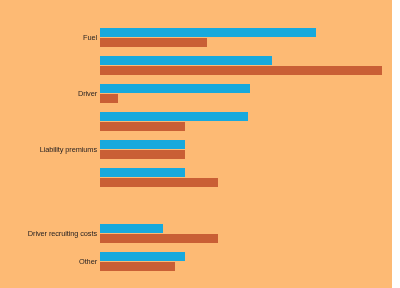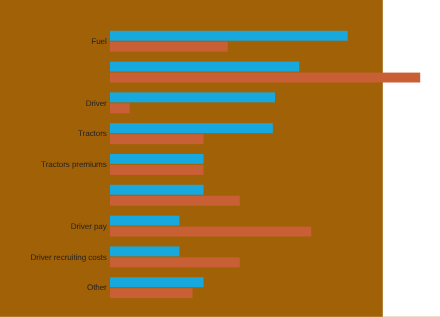--- a/index.html
+++ b/index.html
@@ -8,23 +8,23 @@
   }
   body {
     width: 400px;
     height: 288px;
     background: #ffffff;
     font-family: "Liberation Sans", sans-serif;
     overflow: hidden;
   }
   #chart-root {
     position: relative;
-    width: 348px;
+    width: 392px;
     height: 288px;
-    background: #a16207;
+    background: #fdba74;
   }
   .plot-area {
     position: absolute;
     left: 0;
     top: 0;
     width: 400px;
     height: 288px;
   }
   .bar-row {
     position: absolute;
@@ -91,49 +91,41 @@
 
     <div class="bar-row" style="top:84px;">
       <div class="cat-label">Driver</div>
       <div class="bars-wrap">
         <div class="bar bar-blue" style="width: 149.93px; background: rgb(23, 169, 221);"></div>
         <div class="bar bar-orange" style="width: 17.98px; background: rgb(201, 95, 53);"></div>
       </div>
     </div>
 
     <div class="bar-row" style="top:112px;">
-      <div class="cat-label">Tractors</div>
       <div class="bars-wrap">
         <div class="bar bar-blue" style="width: 147.9px; background: rgb(23, 169, 221);"></div>
         <div class="bar bar-orange" style="width: 84.97px; background: rgb(201, 95, 53);"></div>
       </div>
     </div>
 
     <div class="bar-row" style="top:140px;">
-      <div class="cat-label">Tractors premiums</div>
+      <div class="cat-label">Liability premiums</div>
       <div class="bars-wrap">
         <div class="bar bar-blue" style="width: 84.97px; background: rgb(23, 169, 221);"></div>
         <div class="bar bar-orange" style="width: 84.97px; background: rgb(201, 95, 53);"></div>
       </div>
     </div>
 
     <div class="bar-row" style="top:168px;">
       <div class="bars-wrap">
         <div class="bar bar-blue" style="width: 84.97px; background: rgb(23, 169, 221);"></div>
         <div class="bar bar-orange" style="width: 118.03px; background: rgb(201, 95, 53);"></div>
       </div>
     </div>
 
-    <div class="bar-row" style="top:196px;">
-      <div class="cat-label">Driver pay</div>
-      <div class="bars-wrap">
-        <div class="bar bar-blue" style="width: 62.93px; background: rgb(23, 169, 221);"></div>
-        <div class="bar bar-orange" style="width: 182.99px; background: rgb(201, 95, 53);"></div>
-      </div>
-    </div>
 
     <div class="bar-row" style="top:224px;">
       <div class="cat-label">Driver recruiting costs</div>
       <div class="bars-wrap">
         <div class="bar bar-blue" style="width: 62.93px; background: rgb(23, 169, 221);"></div>
         <div class="bar bar-orange" style="width: 118.03px; background: rgb(201, 95, 53);"></div>
       </div>
     </div>
 
     <div class="bar-row" style="top:252px;">

